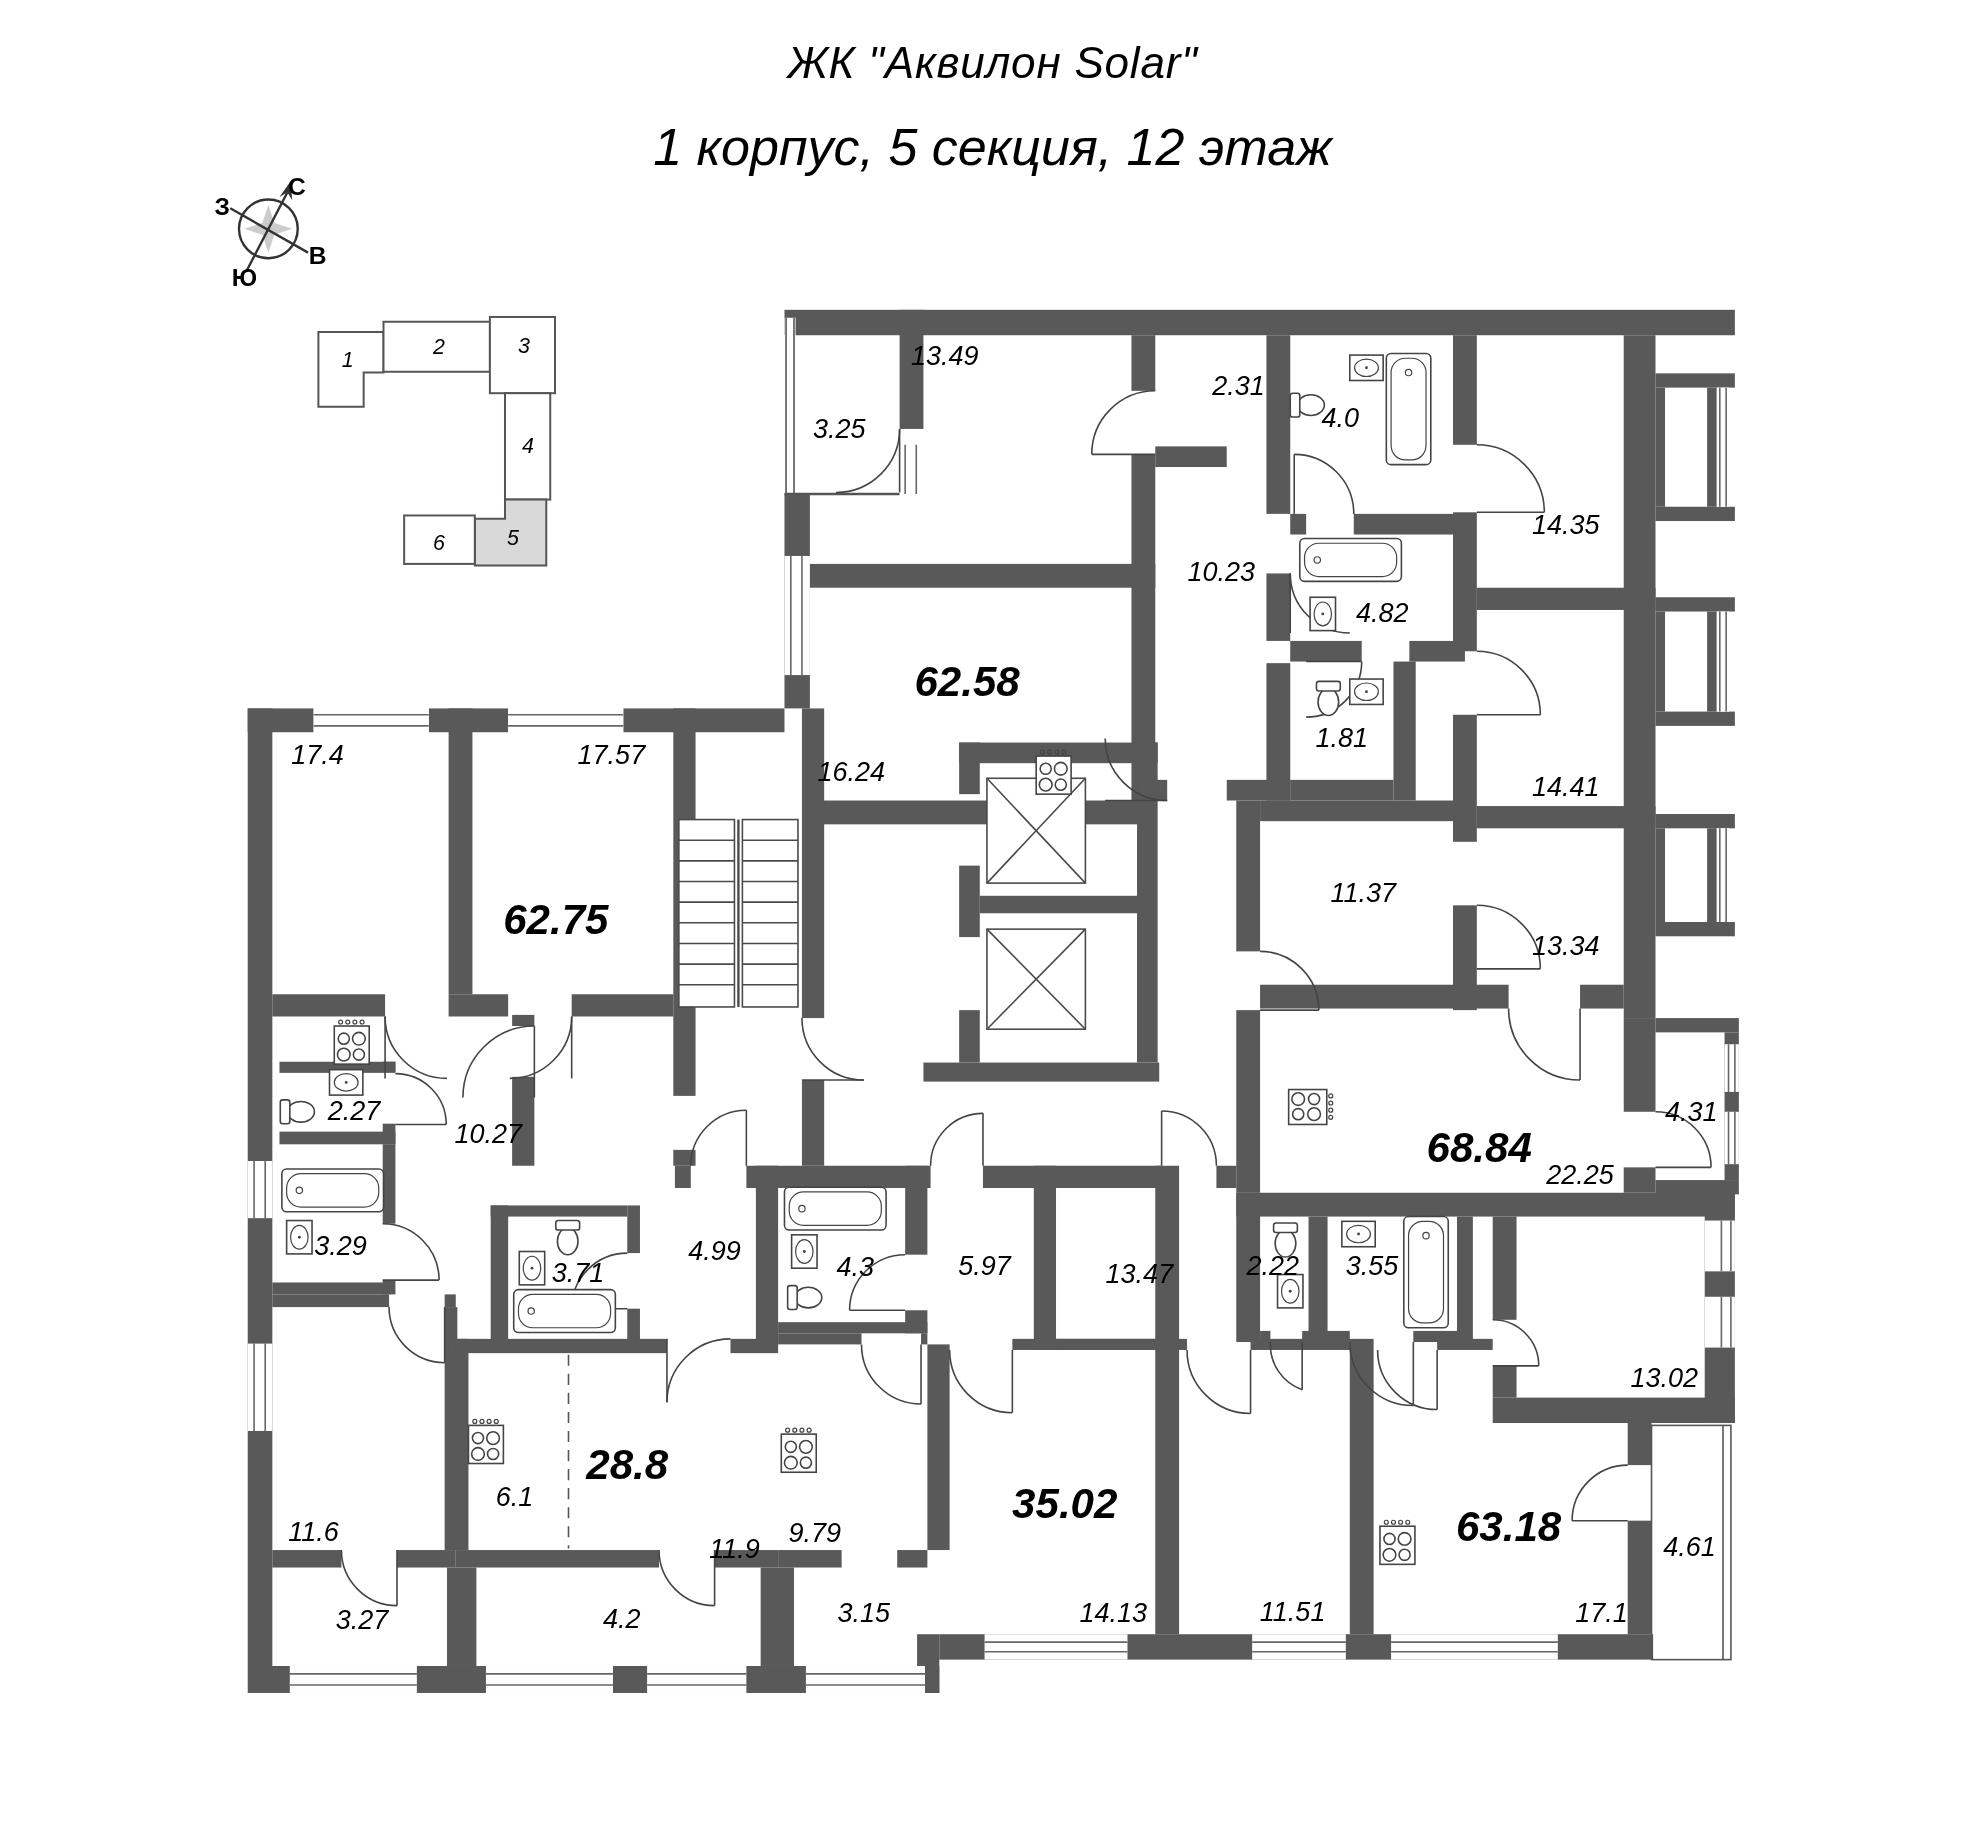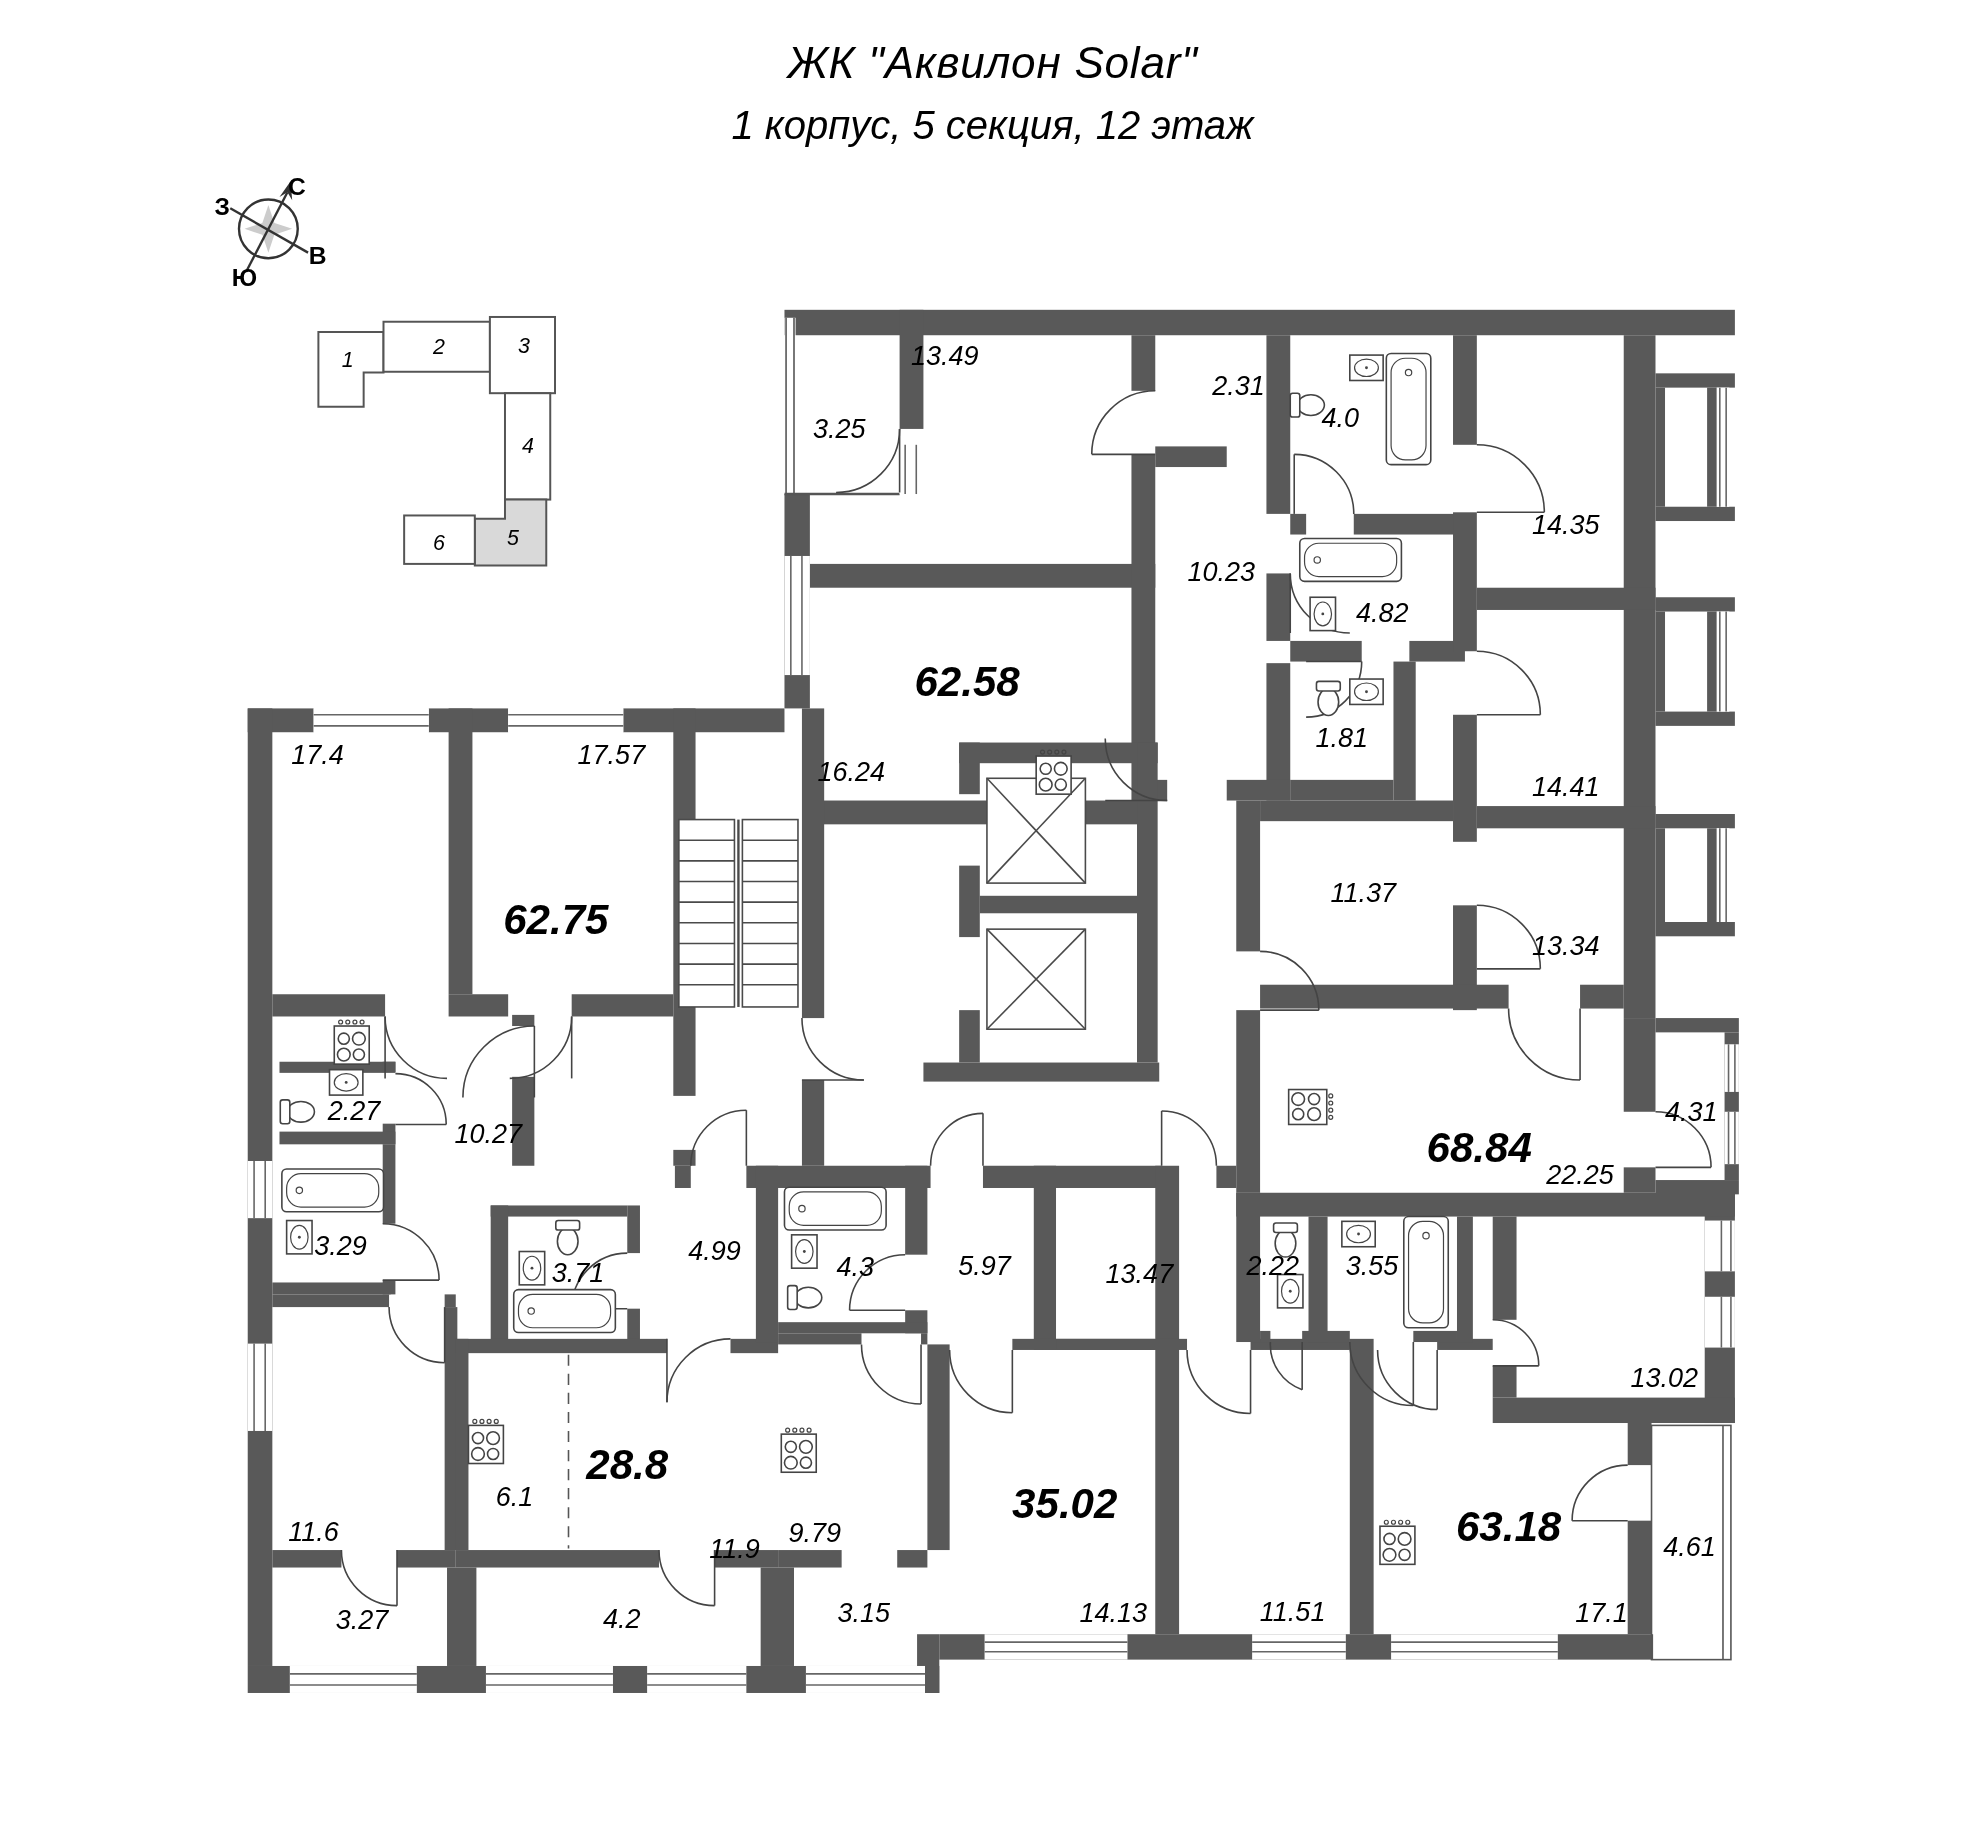--- a/index.html
+++ b/index.html
@@ -1,20 +1,20 @@
 <!DOCTYPE html>
 <html style="font-size:12.7px"><head>
 <meta charset="utf-8">
 <style>
   html,body{margin:0;padding:0;background:#ffffff;}
   #stage{position:relative;width:1985px;height:1844px;background:#fff;overflow:hidden;
          font-family:"Liberation Sans", sans-serif;}
   .title-wrap{position:absolute;left:0;top:38px;width:1985px;text-align:center;}
   .title-line1{font-size:44px;font-style:italic;color:#000;letter-spacing:0.8px;}
-  .title-line2{font-size:40px;font-style:italic;color:#000;margin-top:15px;}
+  .title-line2{font-size:52px;font-style:italic;color:#000;margin-top:29px;}
   svg text{font-family:"Liberation Sans", sans-serif;font-style:italic;fill:#000;}
   text.room{font-size:34px;}
   text.total{font-size:53px;font-weight:bold;}
   text.keynum{font-size:27px;}
   text.compass{font-size:31px;font-weight:bold;font-style:normal;}
 </style>
 </head>
 <body>
 
 <div id="stage">

